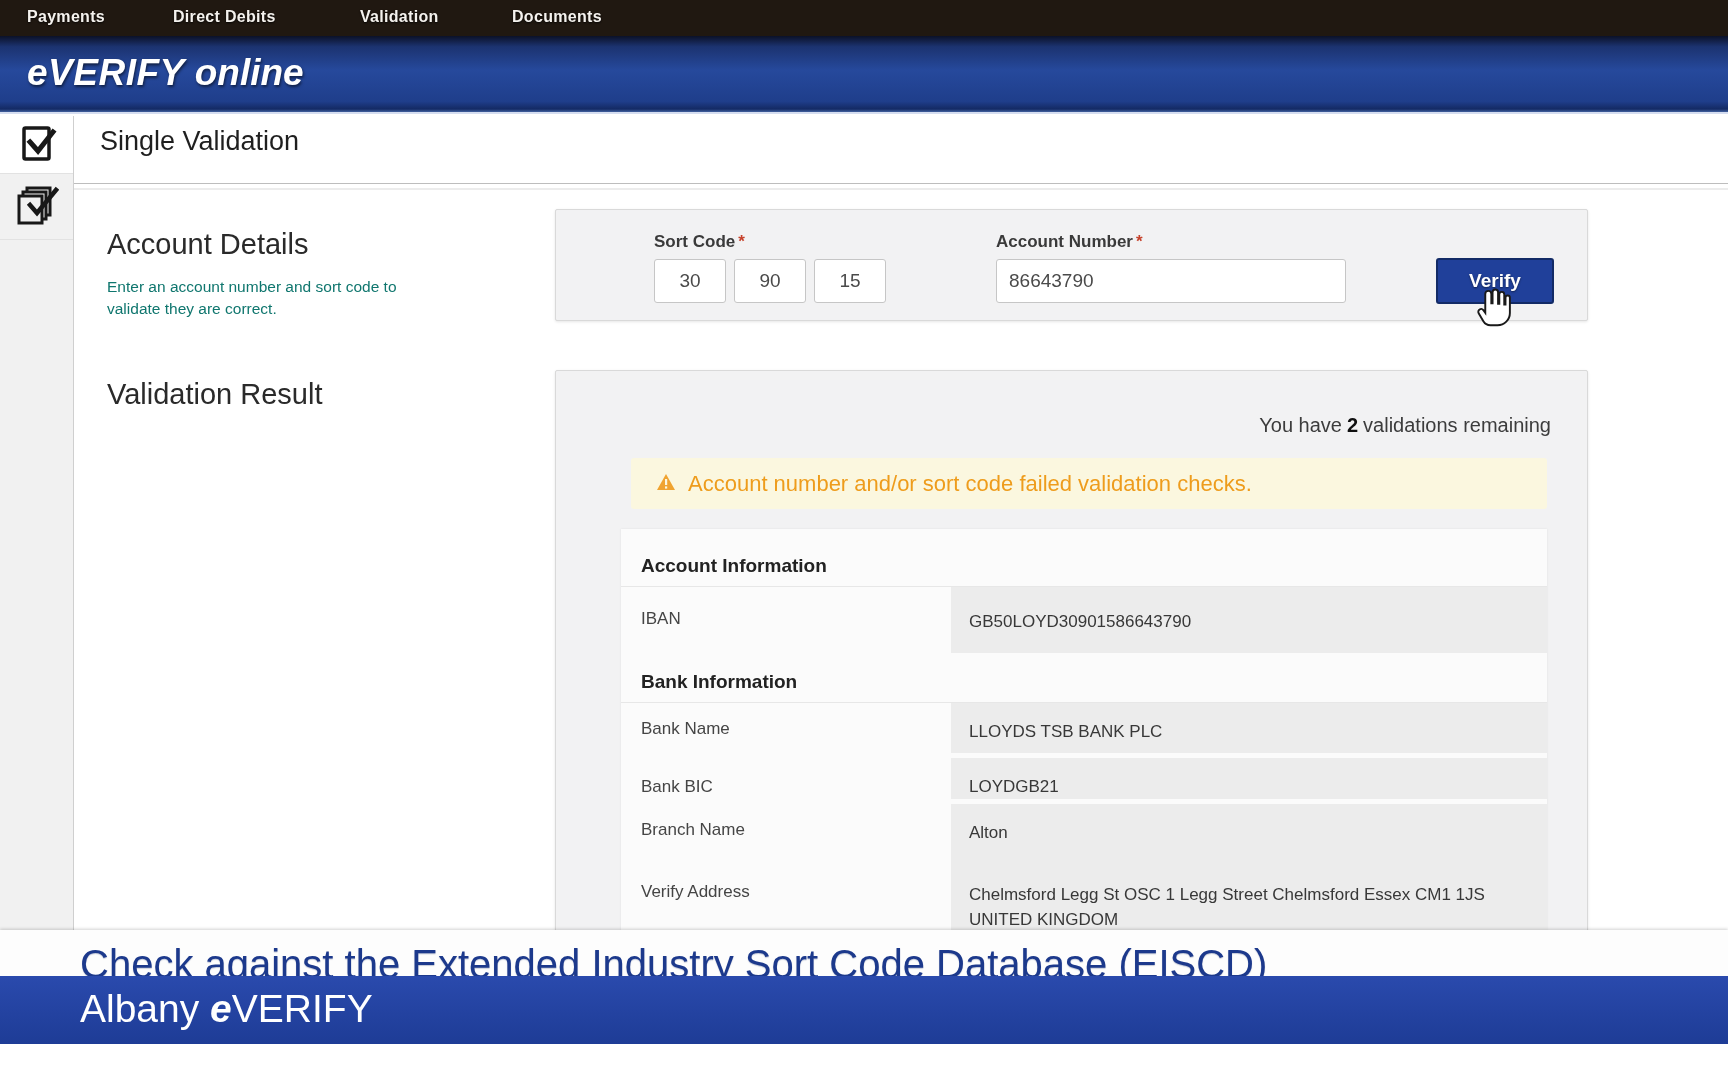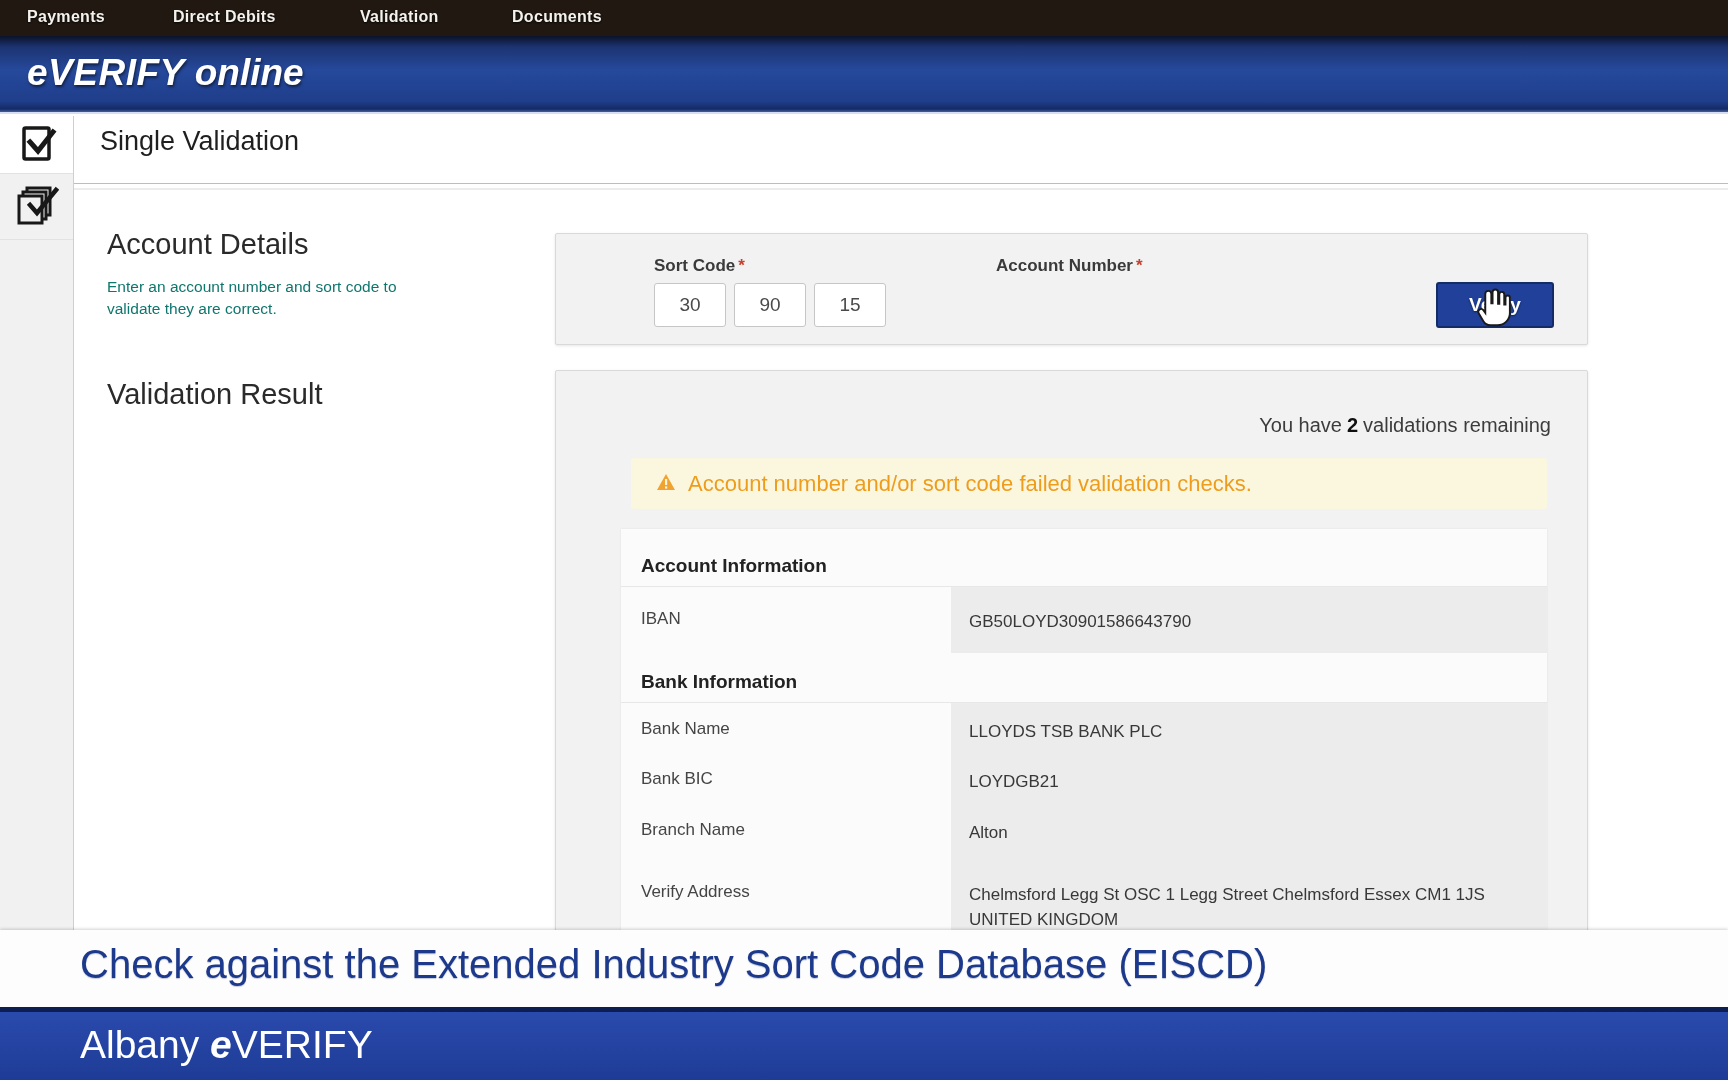--- a/index.html
+++ b/index.html
@@ -27,21 +27,21 @@
   
   .page-title { position:absolute; left:100px; top:126px; font-size:27px; color:#1f1f1f; }
   .title-rule  { position:absolute; left:74px; top:183px; width:1654px; height:0; border-top:1px solid #bdbdbd; border-bottom:4px solid #ffffff; box-shadow:0 2px 0 #ececec; }
 
   
   .h2 { position:absolute; left:107px; font-size:29px; color:#2a2a2a; }
   .acct-desc { position:absolute; left:107px; top:276px; width:345px; font-size:15.5px; line-height:22px; color:#0f766e; }
 
   
   .panel { position:absolute; left:555px; width:1033px; background:#f2f2f3; border:1px solid #d9d9d9; border-radius:2px; box-shadow:0 1px 3px rgba(0,0,0,.10); }
-  .panel.form   { top:233px; height:112px; }
+  .panel.form   { top:209px; height:112px; }
   .panel.result { top:370px; height:562px; }
 
   
   .fld-label { position:absolute; font-size:17px; font-weight:bold; color:#3a3a3a; }
   .req { color:#c6412a; margin-left:3px; }
   .sort-box { position:absolute; top:49px; width:72px; height:44px; border:1px solid #c6c6c6; border-radius:3px; background:#fff; text-align:center; font-size:19px; color:#4a4a4a; font-family:"Liberation Sans",sans-serif; }
   .acct-input { position:absolute; top:49px; left:440px; width:350px; height:44px; border:1px solid #c6c6c6; border-radius:3px; background:#fff; padding-left:12px; font-size:19px; color:#4a4a4a; font-family:"Liberation Sans",sans-serif; }
   .verify-btn { position:absolute; left:880px; top:48px; width:118px; height:46px; background:#20409a; border:2px solid #132b66; border-radius:3px; color:#ffffff; font-size:19px; font-weight:bold; text-shadow:0 1px 2px rgba(0,0,0,.5); cursor:pointer; font-family:"Liberation Sans",sans-serif; }
 
   
@@ -51,30 +51,30 @@
   .warnbox .wtxt { font-size:22px; color:#ee9c1c; margin-left:12px; }
 
   .card { position:absolute; left:65px; right:40px; top:158px; bottom:0; background:#fbfbfb; box-shadow:0 0 2px rgba(0,0,0,.08); overflow:hidden; }
   .sec-header { height:58px; padding:26px 0 0 20px; font-size:19px; font-weight:bold; color:#222222; border-bottom:1px solid #e7e7e7; background:#fbfbfb; }
   .sec-header.s2 { height:50px; padding-top:18px; }
   .trow { display:flex; }
   .trow .lbl { width:330px; padding:16px 0 0 20px; font-size:17px; color:#454545; background:#fbfbfb; }
   .trow .val { flex:1; background:#ececec; padding:16px 0 0 18px; font-size:17px; color:#383838; line-height:25px; }
   .trow.r-iban  { height:66px; } .trow.r-iban .lbl, .trow.r-iban .val { padding-top:22px; }
   .trow.r-50 { height:50px; }
-  .trow.r-51 { height:51px; }
+  .trow.r-51 { height:51px;align-items:center; }
   .trow.r-52 { height:52px; }
   .trow.r-contact { height:80px; } .trow.r-contact .lbl, .trow.r-contact .val { padding-top:26px; }
   .trow.r-contact .val { padding-right:20px; }
 
   
   .caption-banner { position:absolute; left:0; top:930px; width:1728px; height:77px; background:#fdfdfd; box-shadow:0 -1px 3px rgba(0,0,0,.18); z-index:20; }
   .caption-banner .cap { position:absolute; left:80px; top:12px; font-size:40px; color:#1c398c; text-shadow:0 1px 1px rgba(20,40,100,.25); }
   .navy-line { position:absolute; left:0; top:1007px; width:1728px; height:5px; background:#0d1e52; z-index:21; }
-  .footer { position:absolute; left:0; top:1012px; width:1728px; height:68px; background:linear-gradient(180deg,#2a4aad,#1e3c96); z-index:21; }
+  .footer { position:absolute; left:0; top:976px; width:1728px; height:68px; background:linear-gradient(180deg,#2a4aad,#1e3c96); z-index:21; }
   .footer .fbrand { position:absolute; left:80px; top:11px; font-size:39px; color:#ffffff; }
   .footer .fbrand .fe { font-weight:bold; font-style:italic; }
 
   
   .cursor { position:absolute; left:1474px; top:282px; width:44px; height:48px; z-index:30; pointer-events:none; }
 </style>
 </head>
 <body>
 
 <div class="topnav">
@@ -122,20 +122,21 @@
   <div class="fld-label" style="left:98px; top:22px">
     <span>Sort Code</span><span class="req">*</span>
   </div>
   <input class="sort-box" style="left: 98px;" value="30">
   <input class="sort-box" style="left: 178px;" value="90">
   <input class="sort-box" style="left: 258px;" value="15">
 
   <div class="fld-label" style="left:440px; top:22px">
     <span>Account Number</span><span class="req">*</span>
   </div>
+  <input class="acct-input" value="86643790" style="">
 
   <button class="verify-btn">Verify</button>
 </div>
 
 <div class="panel result">
   <div class="remaining">
     <span>You have</span><b>2</b><span>validations remaining</span>
   </div>
 
   <div class="warnbox">

